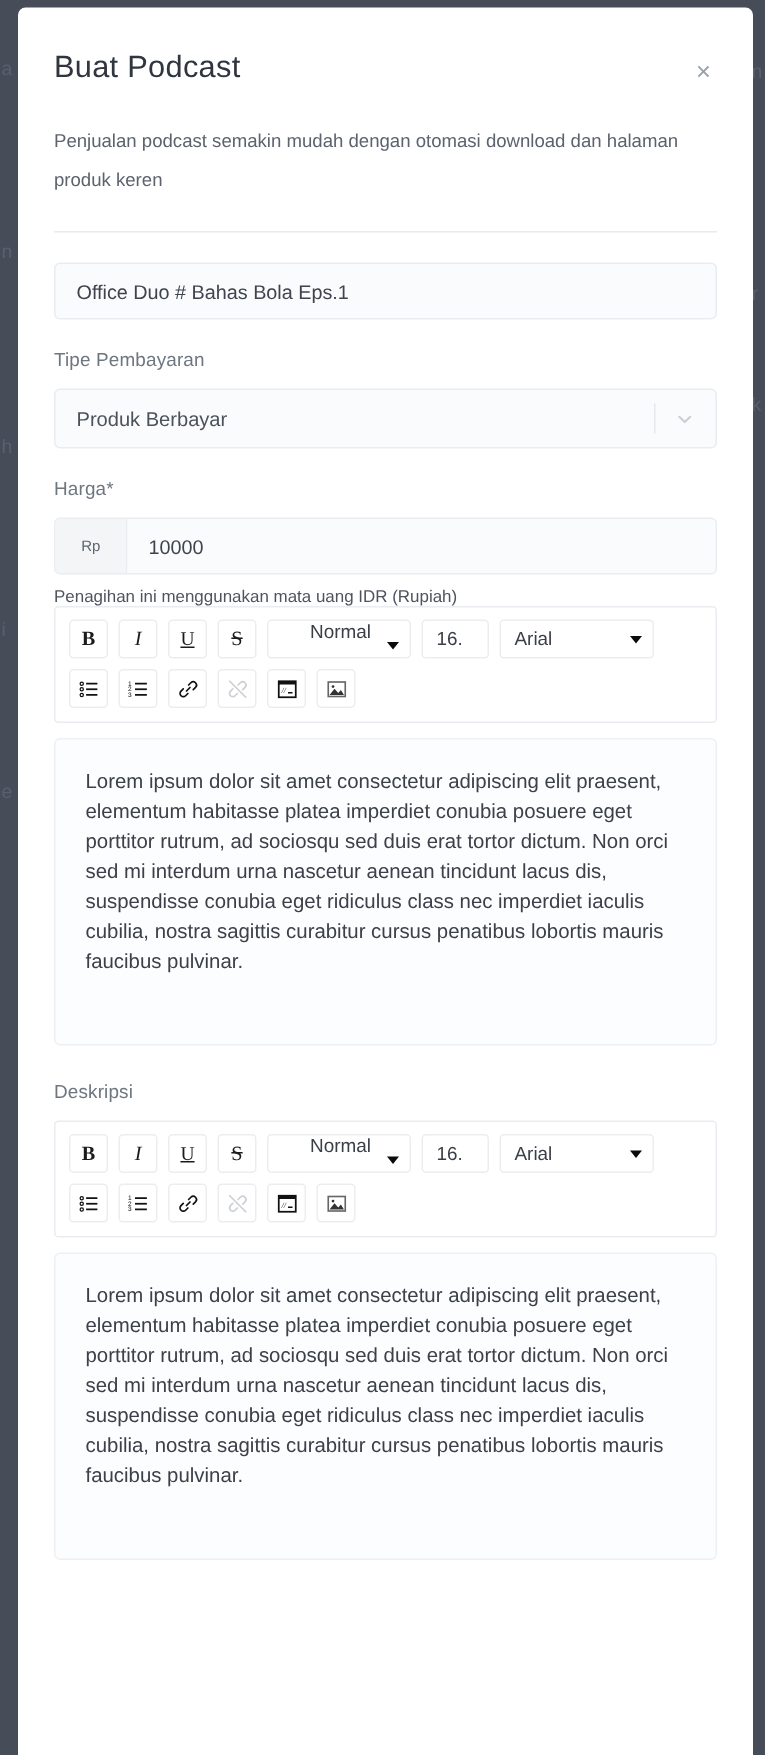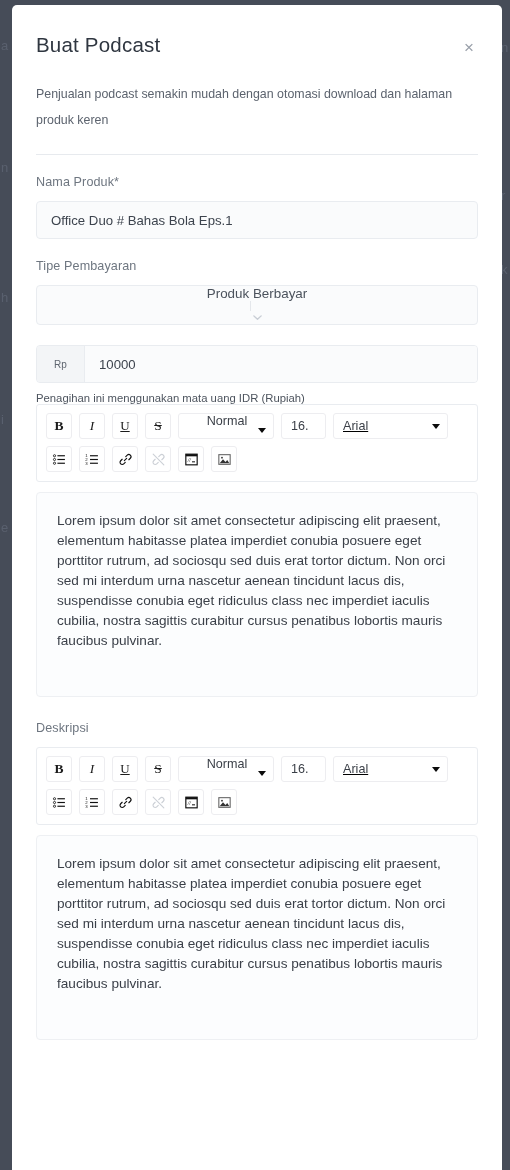--- a/index.html
+++ b/index.html
@@ -115,21 +115,20 @@
   .select-wrap {
     position: relative;
     width: 100%;
     height: 40px;
     background: #fafbfc;
     border: 1px solid #e9ecf0;
     border-radius: 4px;
     display: flex;
     align-items: center;
     padding: 0 14px;
-    flex-direction: column;
   }
   .select-value {
     font-size: 13.4px;
     color: #4b525c;
     flex: 1;
   }
   .select-sep {
     width: 1px;
     height: 20px;
     background: #e4e7eb;
@@ -226,21 +225,21 @@
     overflow: hidden;
   }
   .tb-select .lbl {
     font-size: 12.6px;
     color: #3a3f47;
     font-family: "Liberation Sans", sans-serif;
     white-space: nowrap;
   }
   .tb-select.w-block { width: 96px; flex-direction: column; }
   .tb-select.w-size  { width: 45px; padding-right: 2px; gap: 28px; }
-  .tb-select.w-font  { width: 115px; text-decoration: underline; }
+  .tb-select.w-font  { width: 103px; }
   .tb-select .caret {
     margin-left: auto;
     width: 0; height: 0;
     border-left: 4.5px solid transparent;
     border-right: 4.5px solid transparent;
     border-top: 5px solid #0b0b0b;
   }
   .tb-select.w-size .caret { margin-left: -3px; }
 
   .icon-btn {
@@ -293,38 +292,38 @@
     <div class="modal-head">
       <h1 class="modal-title">Buat Podcast</h1>
       <button class="close-btn">×</button>
     </div>
 
     <p class="modal-sub">Penjualan podcast semakin mudah dengan otomasi download dan halaman produk keren</p>
 
     <div class="divider"></div>
 
     <div class="field">
-      <label class="field-label">Nama Produk*</label>
       <input class="text-input" type="text" value="Office Duo # Bahas Bola Eps.1" style="">
     </div>
 
     <div class="field">
       <label class="field-label">Tipe Pembayaran</label>
       <div class="select-wrap">
         <span class="select-value">Produk Berbayar</span>
         <span class="select-sep"></span>
         <span class="chev">
           <svg width="13" height="13" viewBox="0 0 16 16" fill="none">
             <path d="M3.5 6 L8 10.3 L12.5 6" stroke="#c9ced5" stroke-width="1.7" stroke-linecap="round" stroke-linejoin="round"></path>
           </svg>
         </span>
       </div>
     </div>
 
     <div class="field">
+      <label class="field-label">Harga*</label>
       <div class="price-row">
         <span class="price-prefix">Rp</span>
         <input class="price-input" type="text" value="10000" style="">
       </div>
       <div class="helper-text">Penagihan ini menggunakan mata uang IDR (Rupiah)</div>
     </div>
 
     <div class="field editor">
 
       <div class="toolbar">

